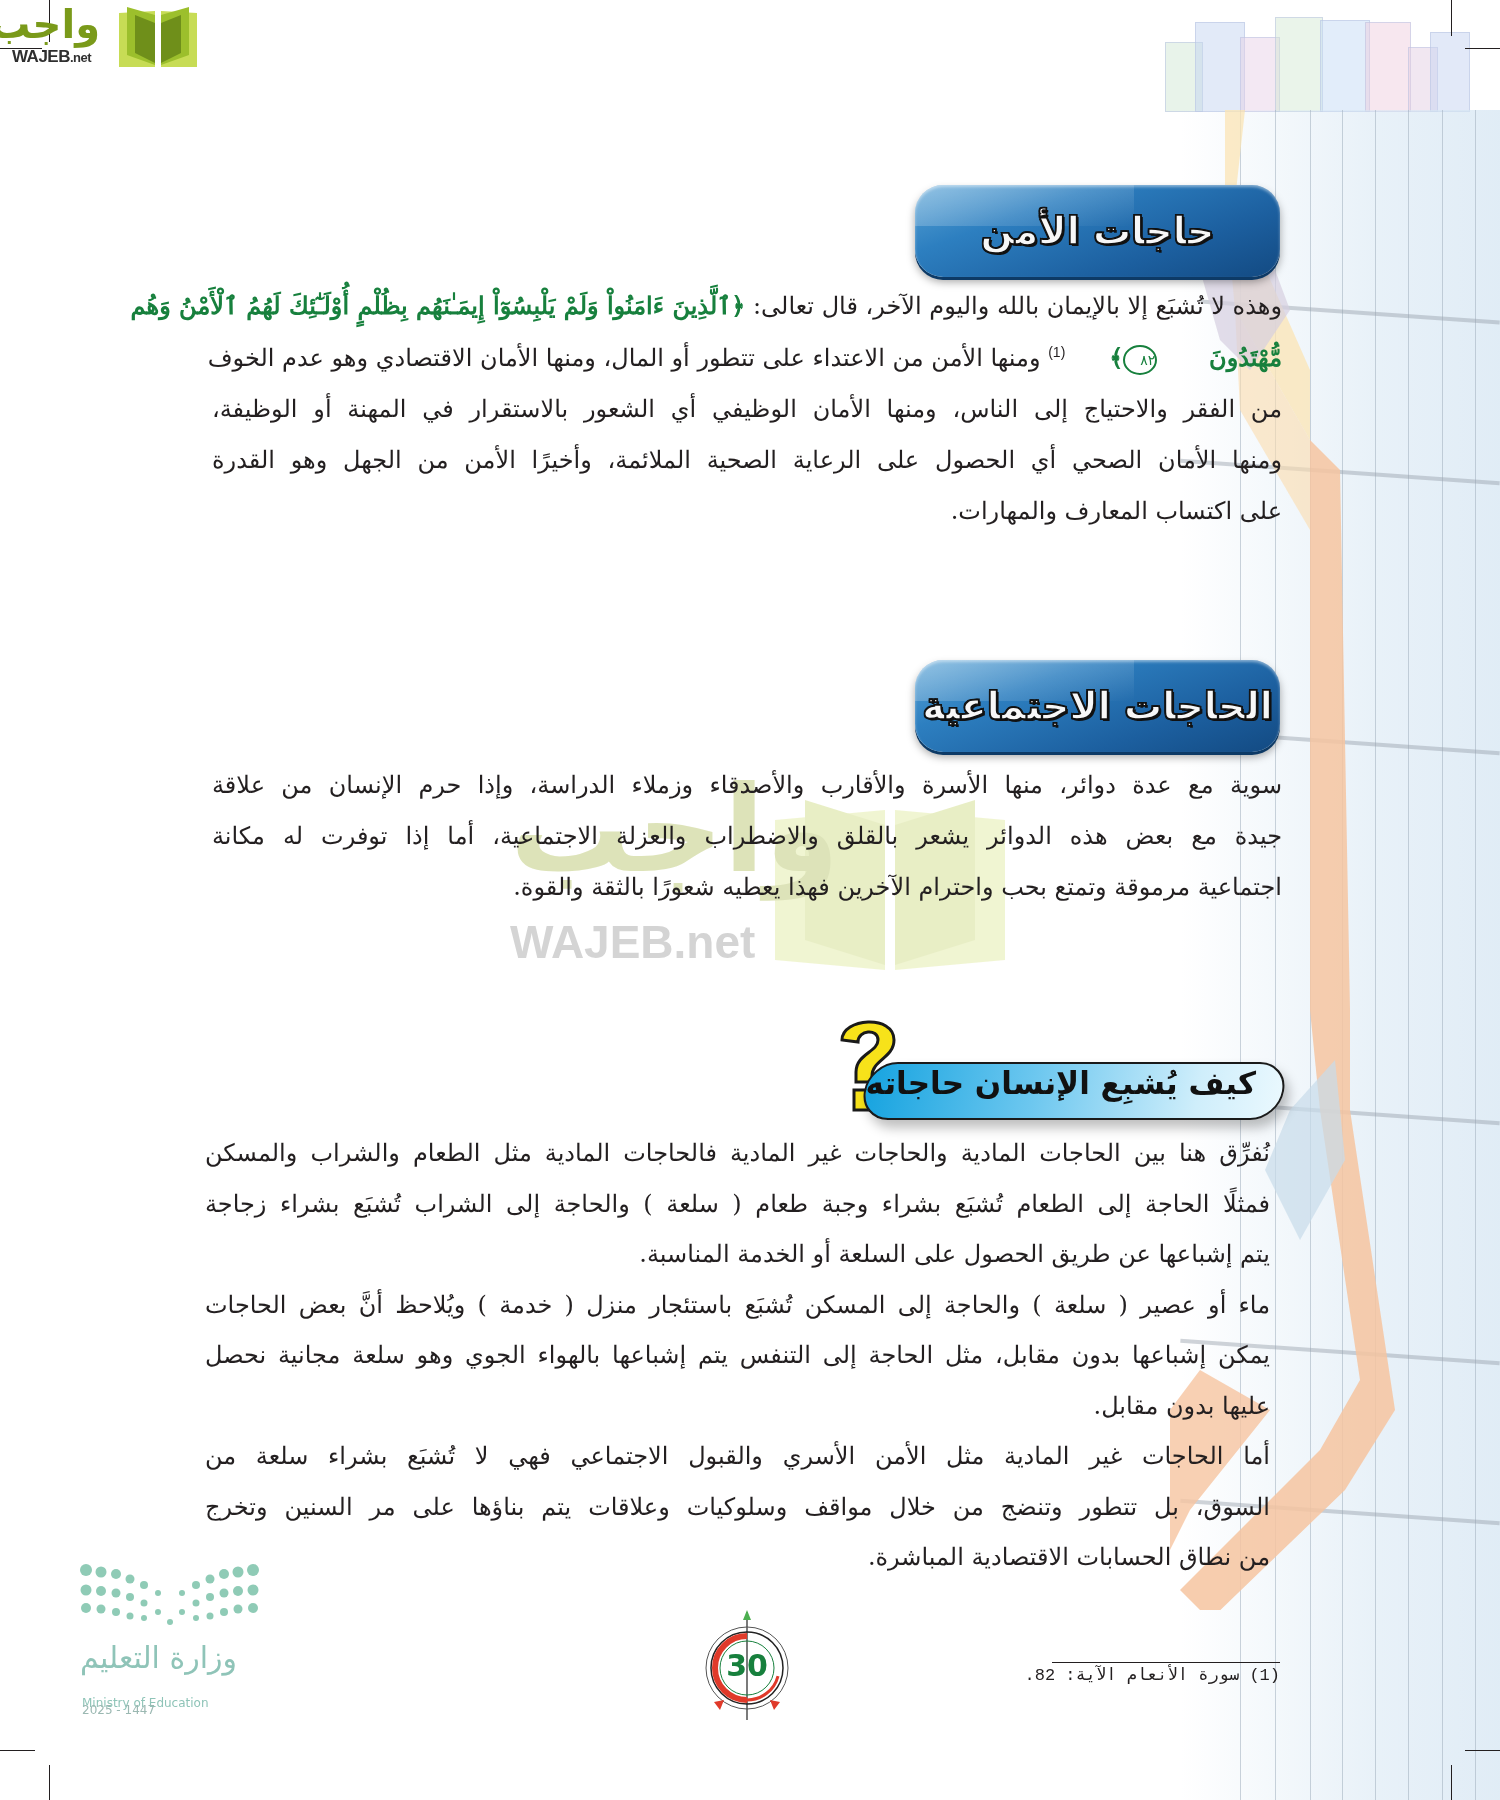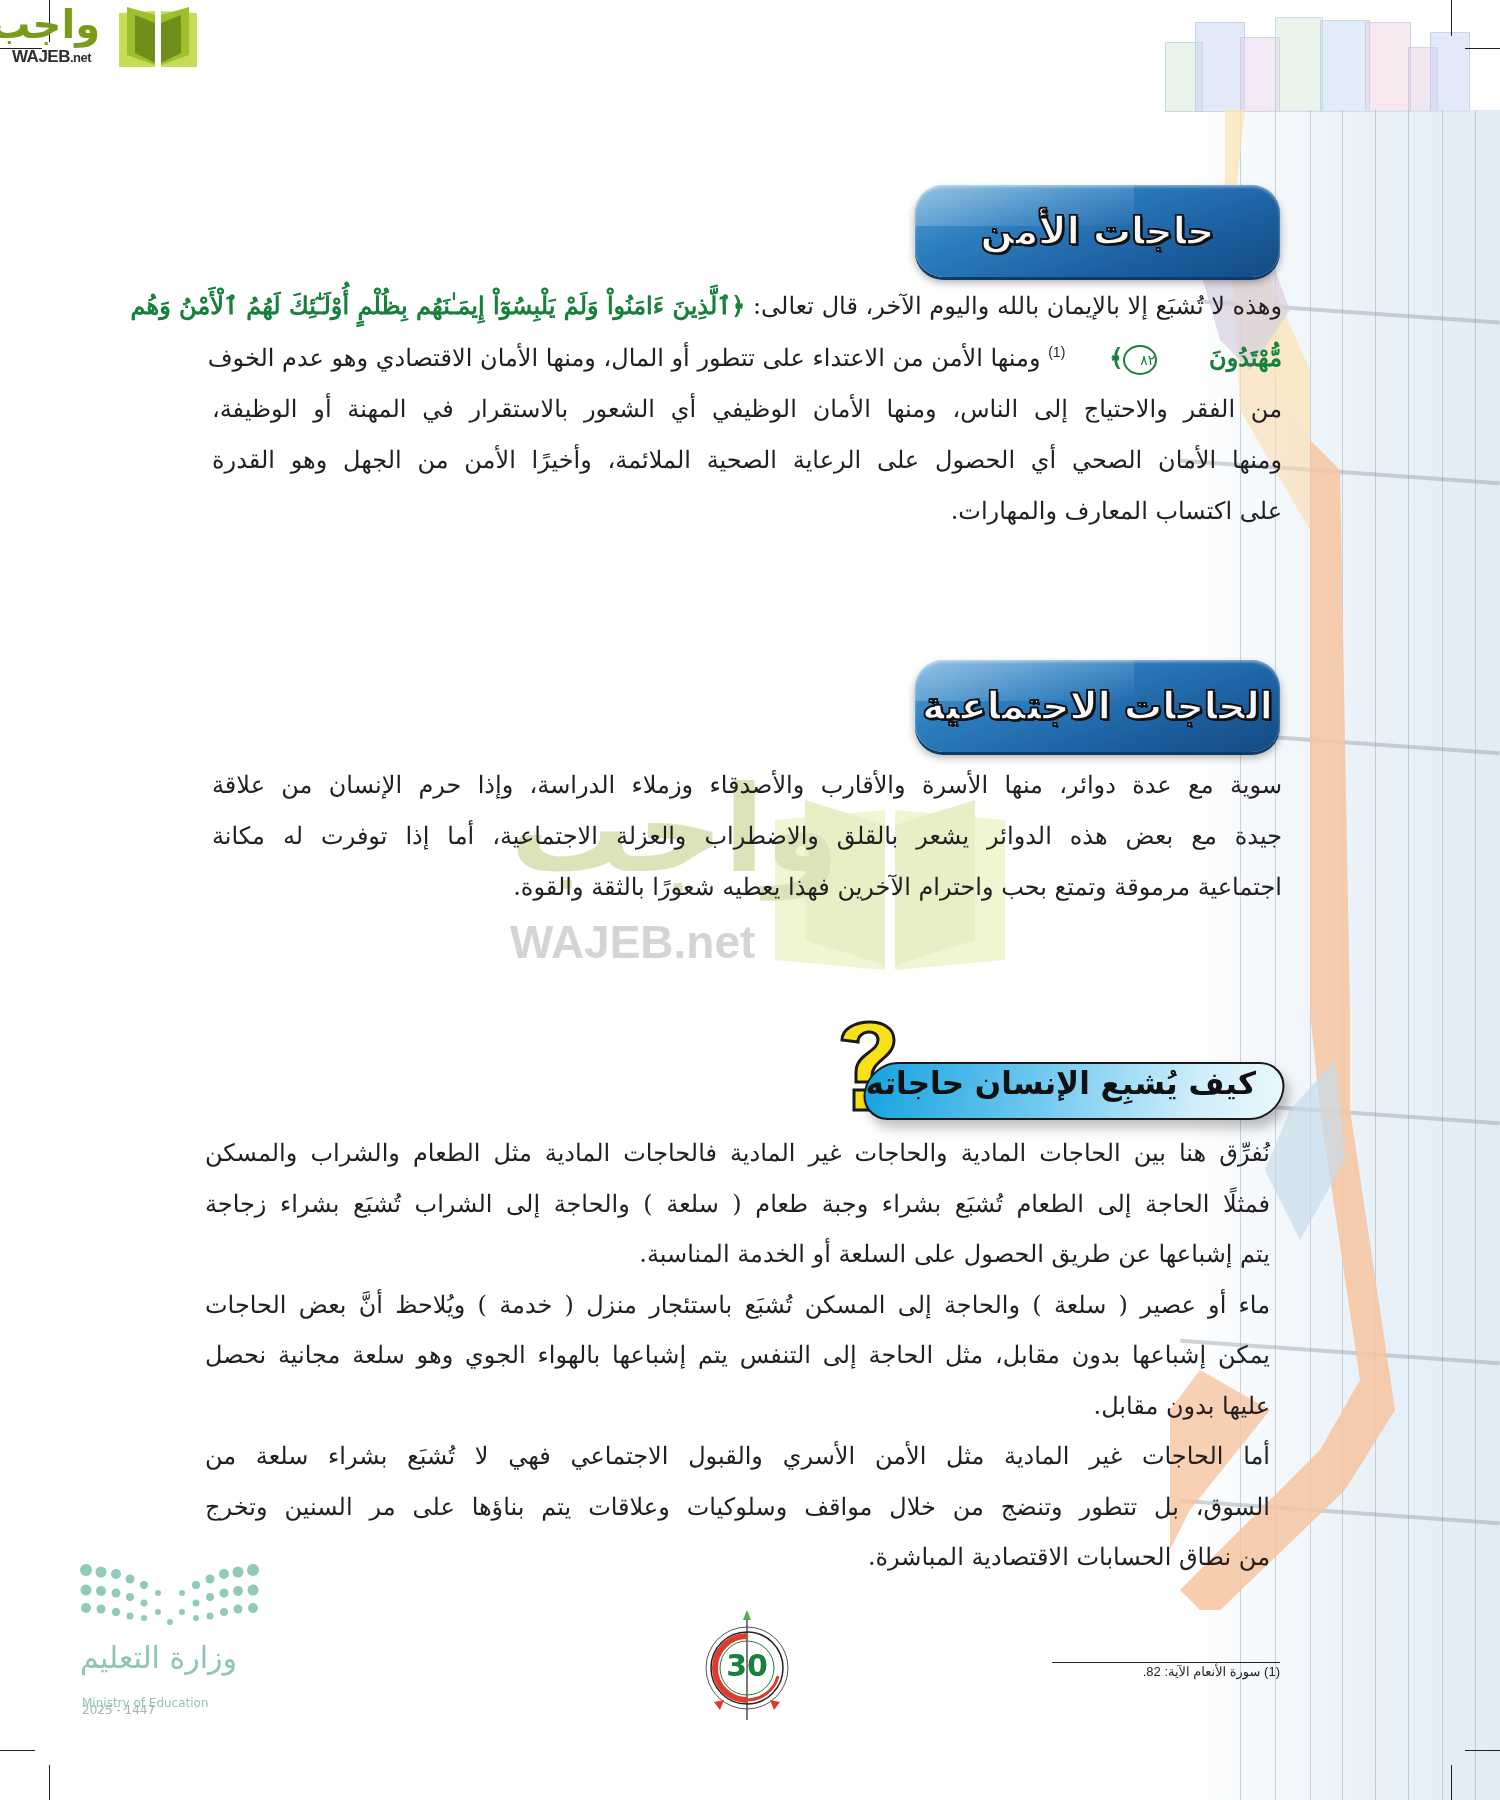--- a/index.html
+++ b/index.html
@@ -62,21 +62,21 @@
   
   .moe-logo { position: absolute; left: 78px; top: 1560px; width: 200px; height: 160px; }
   .moe-ar { position: absolute; left: 2px; top: 80px; width: 185px; text-align: left; font-family: "DejaVu Sans", sans-serif; font-size: 30px; color: #8fc4b8; direction: rtl; }
   .moe-en { position: absolute; left: 4px; top: 136px; font-family: "DejaVu Sans", sans-serif; font-size: 12px; color: #8fc4b8; direction: ltr; white-space: nowrap; }
   .moe-year { position: absolute; left: 4px; top: 143px; font-family: "DejaVu Sans", sans-serif; font-size: 12px; color: #9bb8b2; direction: ltr; white-space: nowrap; }
 
   .page-num { position: absolute; left: 700px; top: 1610px; width: 94px; height: 112px; }
   .page-num .num { position: absolute; left: 14px; top: 38px; width: 66px; text-align: center; font-family: "DejaVu Sans", sans-serif; font-weight: bold; font-size: 30px; color: #17803d; direction: ltr; }
 
   .fn-rule { position: absolute; left: 1052px; top: 1662px; width: 228px; height: 1px; background: #231f20; }
-  .footnote { position: absolute; right: 220px; top: 1664px; font-family: Liberation Sans, sans-serif; font-size: 13px; color: #231f20; direction: rtl; white-space: nowrap; margin-left: 26px; }
+  .footnote { position: absolute; right: 220px; top: 1664px; font-family: Liberation Mono, monospace; font-size: 17px; color: #231f20; direction: rtl; white-space: nowrap; margin-left: 26px; }
 </style>
 </head>
 <body>
 
 <div class="city">
   <div class="bld" style="left:5px;width:38px;height:70px;background:rgba(170,210,180,0.5)"></div>
   <div class="bld" style="left:35px;width:50px;height:90px;background:rgba(150,180,230,0.5)"></div>
   <div class="bld" style="left:80px;width:40px;height:75px;background:rgba(210,170,210,0.5)"></div>
   <div class="bld" style="left:115px;width:48px;height:95px;background:rgba(170,210,170,0.45)"></div>
   <div class="bld" style="left:160px;width:50px;height:92px;background:rgba(150,190,235,0.5)"></div>

